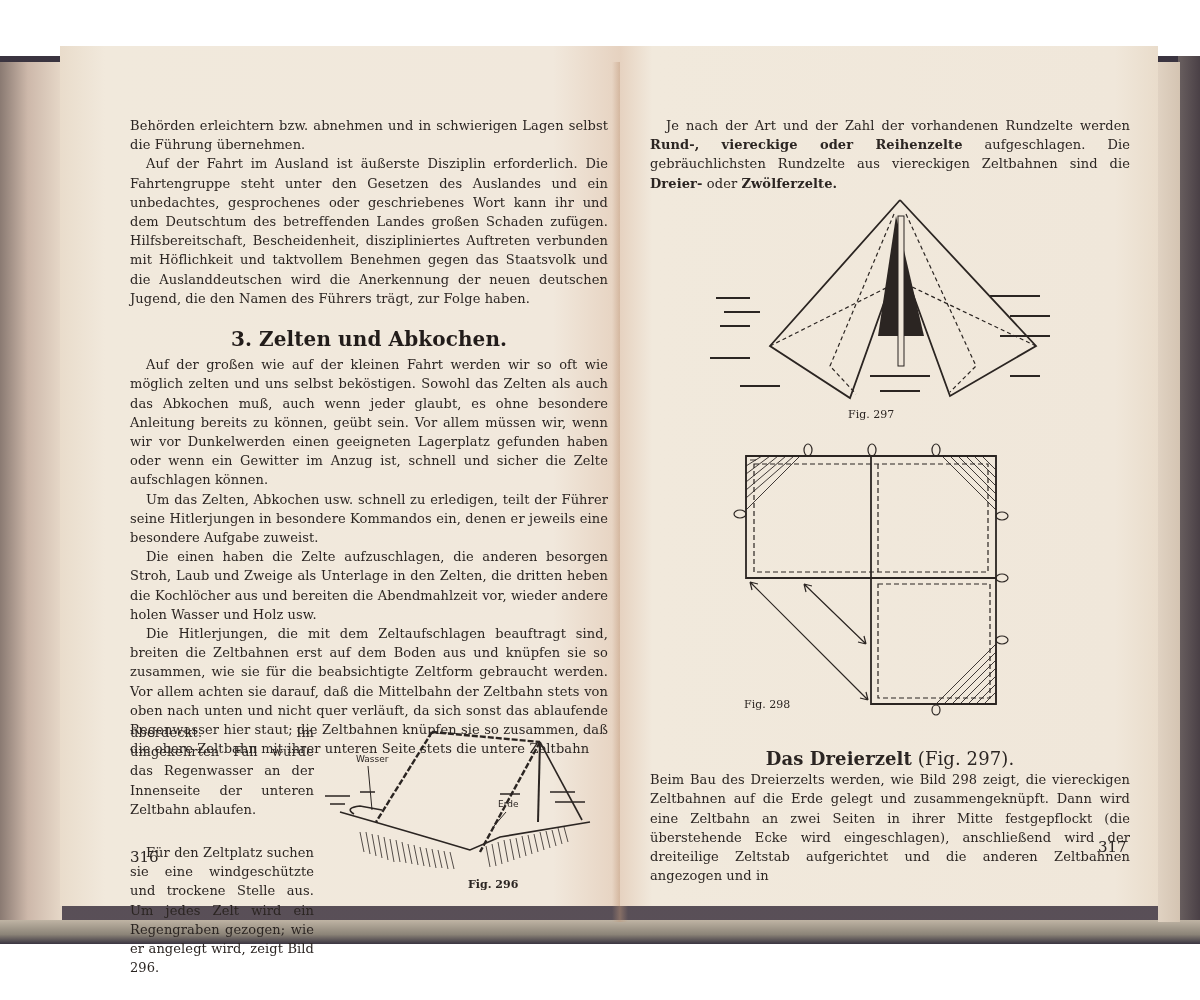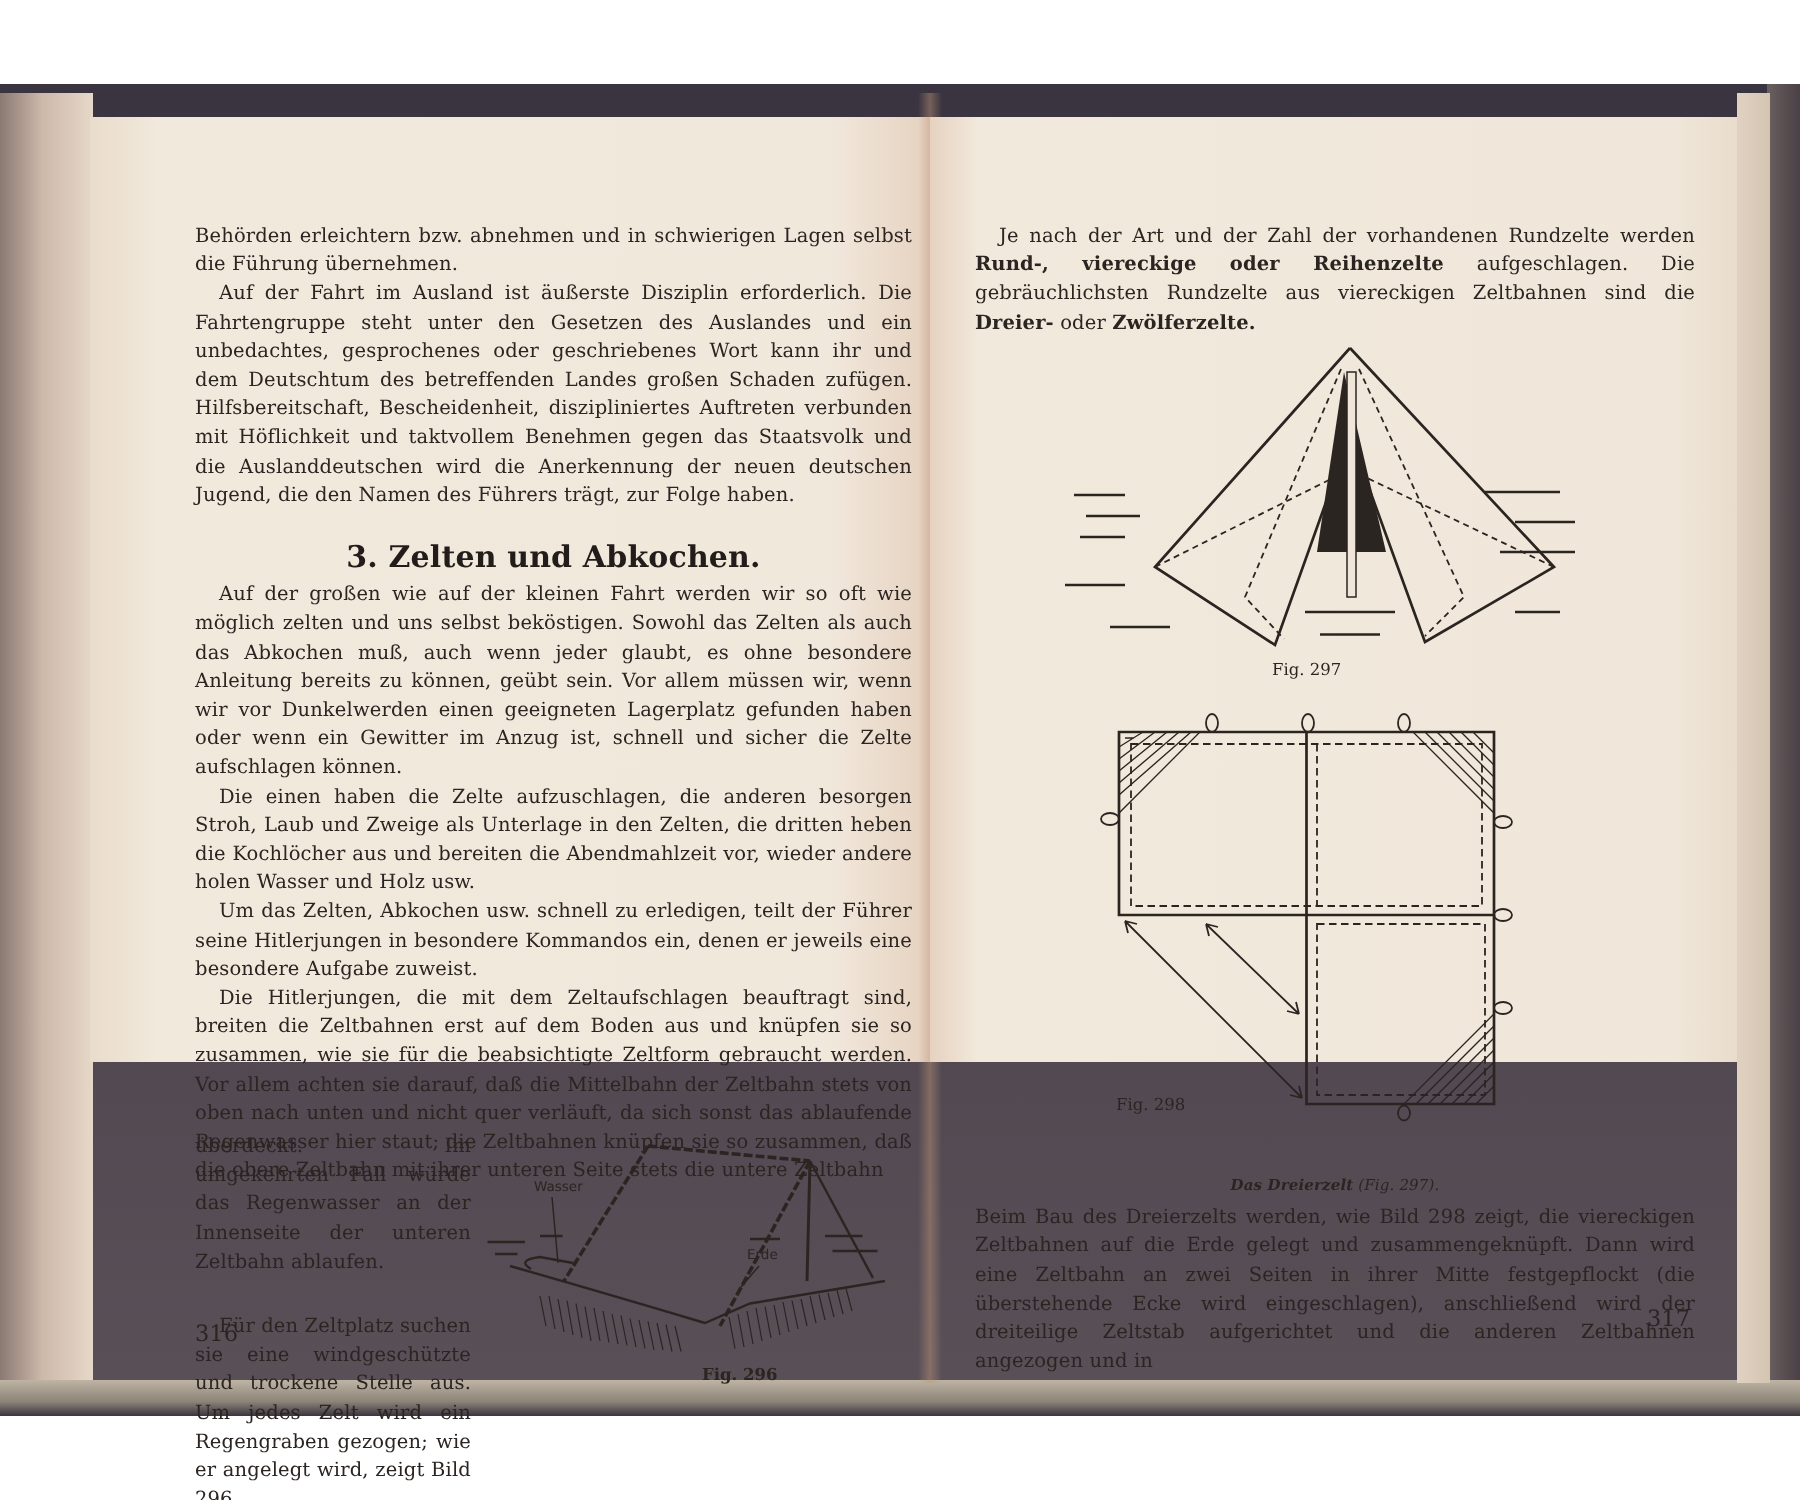--- a/index.html
+++ b/index.html
@@ -16,21 +16,21 @@
     }
     .book-bottom-edge {
       position: absolute; left: 0; top: 920px; width: 1200px; height: 24px;
       background: linear-gradient(180deg, #bfb4a4 0%, #8c8478 60%, #3a3440 100%);
     }
     .book-right-cover {
       position: absolute; left: 1178px; top: 56px; width: 22px; height: 888px;
       background: linear-gradient(90deg, #6a6060 0%, #4a4046 100%);
     }
     .page {
-      position: absolute; top: 78px; height: 630px;
+      position: absolute; top: 46px; height: 860px;
       background: #efe6d9;
       color: #2b2522;
     }
     .page-left {
       left: 60px; width: 560px;
       background: linear-gradient(90deg, #e9dccb 0%, #f1e9dc 8%, #f1e8dc 88%, #e6d2c0 100%);
     }
     .page-right {
       left: 620px; width: 538px;
       background: linear-gradient(90deg, #e6d2c0 0%, #f1e9dc 6%, #f0e7da 92%, #e9dccb 100%);
@@ -58,41 +58,41 @@
       font-family: "DejaVu Serif", serif; font-weight: bold; font-size: 20px;
       text-align: center; margin: 22px 0 6px 0; color: #221c1a;
     }
     #left-wrap { position: absolute; left: 70px; top: 677px; width: 184px; }
     #left-wrap .text { text-align: justify; }
 
     .pagenum { position: absolute; font-size: 15px; color: #2b2522; font-family: "DejaVu Serif", serif; }
 
     #right-body { position: absolute; left: 30px; top: 70px; width: 480px; }
     #right-bottom { position: absolute; left: 30px; top: 703px; width: 480px; }
-    .subheading { text-align: center; font-size: 10px; margin-bottom: 2px; font-style: italic; }
+    .subheading { text-align: center; font-size: 18px; margin-bottom: 2px; }
 
     .fig-caption { position: absolute; font-size: 11px; color: #2b2522; font-family: "DejaVu Serif", serif; }
     svg { position: absolute; overflow: visible; }
   </style>
 </head>
 <body>
 
 <div class="book"></div>
 <div class="book-left-edge"></div>
 <div class="book-right-cover"></div>
 <div class="book-bottom-edge"></div>
 
 <div class="page page-left">
   <div id="left-body" class="text">
     <p>Behörden erleichtern bzw. abnehmen und in schwierigen Lagen selbst die Führung übernehmen.</p>
     <p class="ind">Auf der Fahrt im Ausland ist äußerste Disziplin erforderlich. Die Fahrtengruppe steht unter den Gesetzen des Auslandes und ein unbedachtes, gesprochenes oder geschriebenes Wort kann ihr und dem Deutschtum des betreffenden Landes großen Schaden zufügen. Hilfsbereitschaft, Bescheidenheit, diszipliniertes Auftreten verbunden mit Höflichkeit und taktvollem Benehmen gegen das Staatsvolk und die Auslanddeutschen wird die Anerkennung der neuen deutschen Jugend, die den Namen des Führers trägt, zur Folge haben.</p>
     <div class="heading">3. Zelten und Abkochen.</div>
     <p class="ind">Auf der großen wie auf der kleinen Fahrt werden wir so oft wie möglich zelten und uns selbst beköstigen. Sowohl das Zelten als auch das Abkochen muß, auch wenn jeder glaubt, es ohne besondere Anleitung bereits zu können, geübt sein. Vor allem müssen wir, wenn wir vor Dunkelwerden einen geeigneten Lagerplatz gefunden haben oder wenn ein Gewitter im Anzug ist, schnell und sicher die Zelte aufschlagen können.</p>
+    <p class="ind">Um das Zelten, Abkochen usw. schnell zu erledigen, teilt der Führer seine Hitlerjungen in besondere Kommandos ein, denen er jeweils eine besondere Aufgabe zuweist.</p>
     <p class="ind">Die einen haben die Zelte aufzuschlagen, die anderen besorgen Stroh, Laub und Zweige als Unterlage in den Zelten, die dritten heben die Kochlöcher aus und bereiten die Abendmahlzeit vor, wieder andere holen Wasser und Holz usw.</p>
-    <p class="ind">Um das Zelten, Abkochen usw. schnell zu erledigen, teilt der Führer seine Hitlerjungen in besondere Kommandos ein, denen er jeweils eine besondere Aufgabe zuweist.</p>
     <p class="ind">Die Hitlerjungen, die mit dem Zeltaufschlagen beauftragt sind, breiten die Zeltbahnen erst auf dem Boden aus und knüpfen sie so zusammen, wie sie für die beabsichtigte Zeltform gebraucht werden. Vor allem achten sie darauf, daß die Mittelbahn der Zeltbahn stets von oben nach unten und nicht quer verläuft, da sich sonst das ablaufende Regenwasser hier staut; die Zeltbahnen knüpfen sie so zusammen, daß die obere Zeltbahn mit ihrer unteren Seite stets die untere Zeltbahn</p>
   </div>
 
   <div id="left-wrap">
     <div class="text">
       <p>überdeckt. Im umgekehrten Fall würde das Regenwasser an der Innenseite der unteren Zeltbahn ablaufen.</p>
       <p class="ind" style="margin-top:24px">Für den Zeltplatz suchen sie eine windgeschützte und trockene Stelle aus. Um jedes Zelt wird ein Regengraben gezogen; wie er angelegt wird, zeigt Bild 296.</p>
     </div>
   </div>
 

